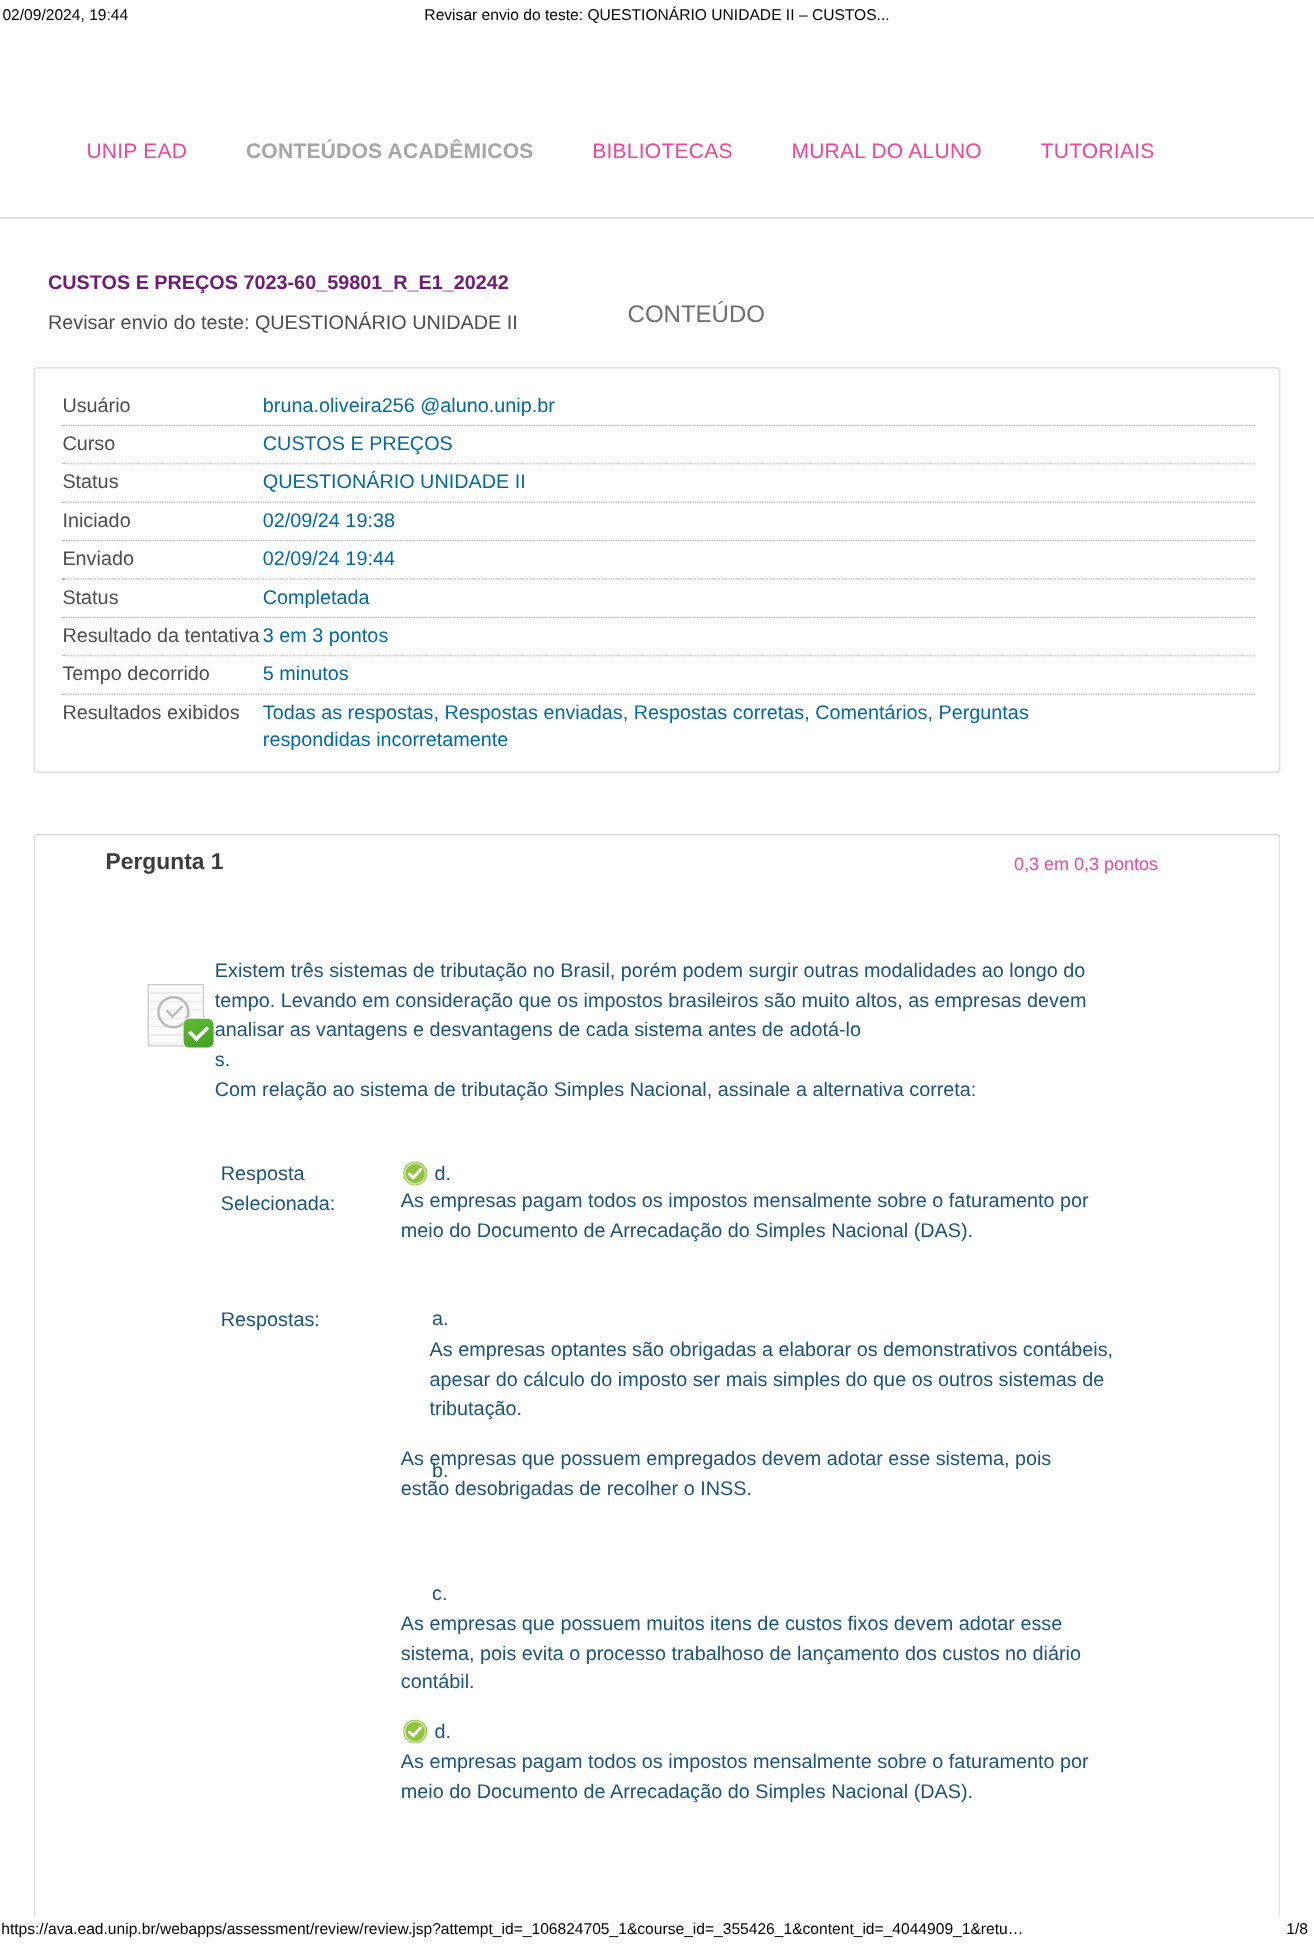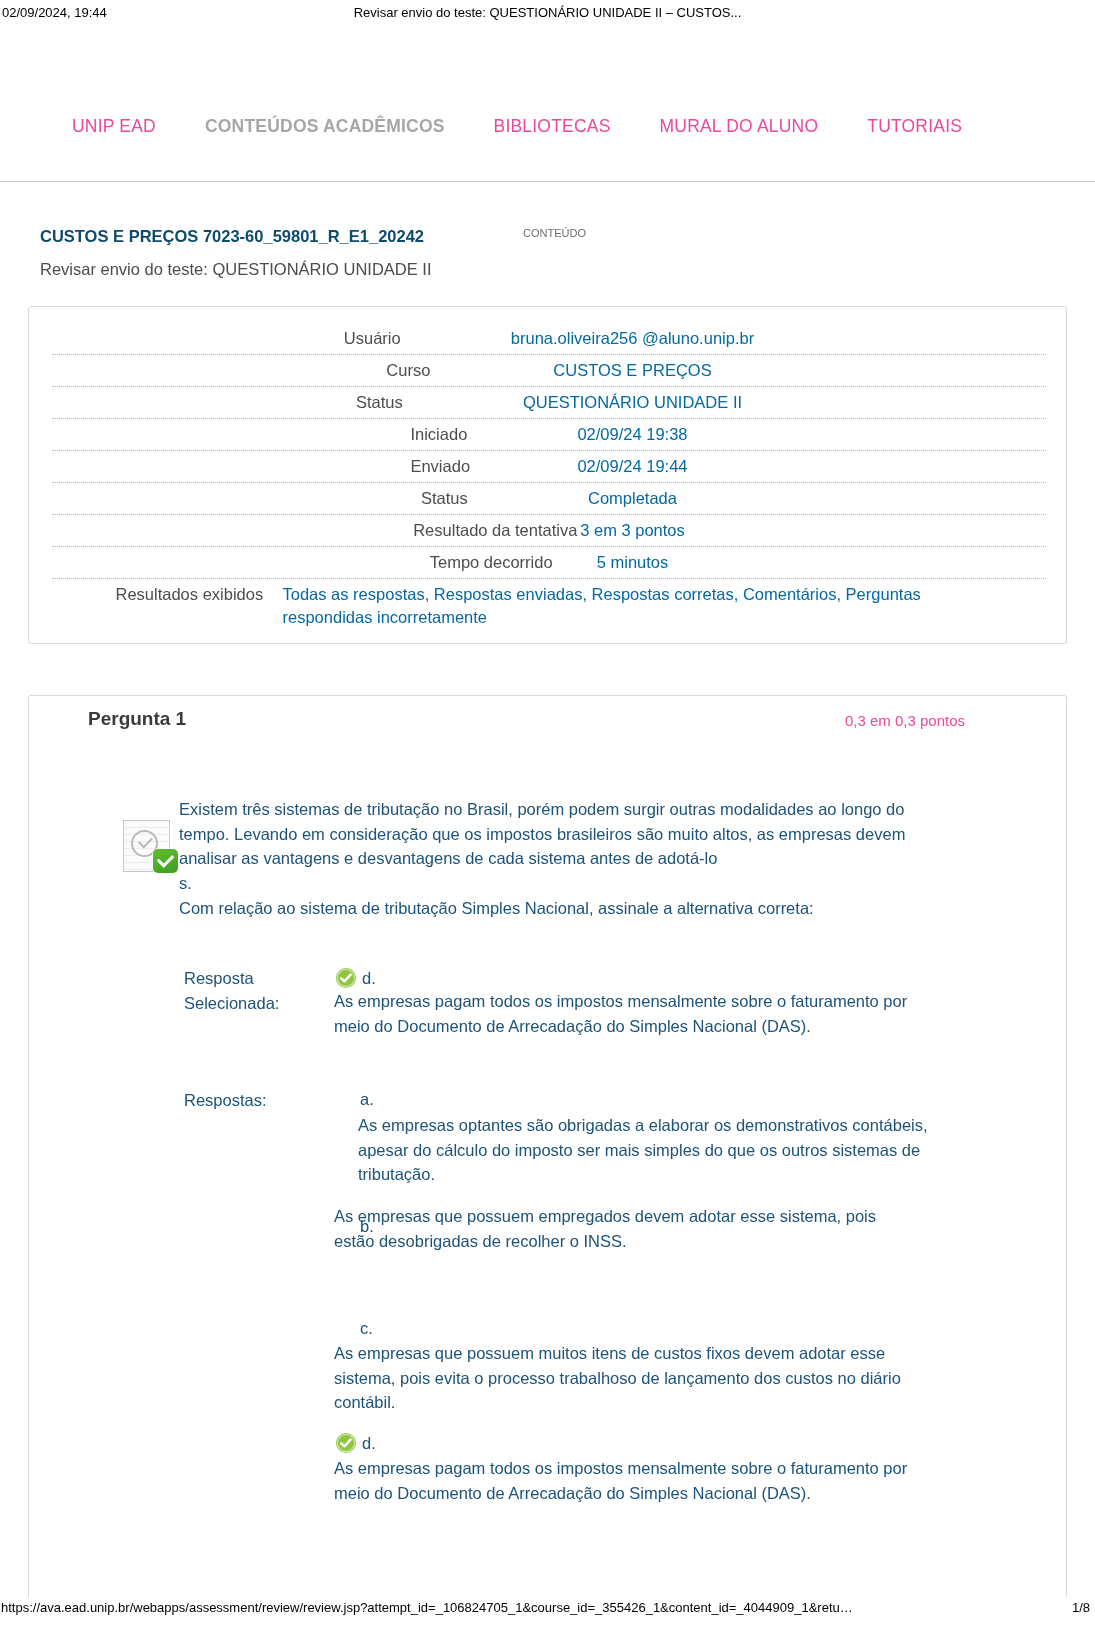--- a/index.html
+++ b/index.html
@@ -15,27 +15,27 @@
   .print-meta { font-size:13px; color:#000; white-space:nowrap; }
   .print-title { width:100%; text-align:center; }
 
   
   .nav { display:flex; gap:49px; align-items:baseline; }
   .nav-item { font-size:17.5px; color:#ec4899; letter-spacing:.2px; white-space:nowrap; cursor:pointer; }
   .nav-item.disabled { color:#a6a6a6; font-weight:bold; }
   .nav-divider { width:1095px; border-top:1px solid #cacaca; }
 
   
-  .course-title { font-size:16.5px; font-weight:bold; color:#0c4a6e; white-space:nowrap; }
-  .content-label { font-size:11px; color:#6e6e6e; white-space:nowrap; }
+  .course-title { font-size:16.5px; font-weight:bold; color:#701a75; white-space:nowrap; }
+  .content-label { font-size:20px; color:#6e6e6e; white-space:nowrap;margin-top:24px; }
   .page-subtitle { font-size:16.5px; color:#4c4c4c; white-space:nowrap; }
 
   
   .info-box { width:1039px; border:1px solid #d9d9d9; border-radius:3px; padding:16px 20px 10px 23px; background:#fff; }
-  .info-row { display:flex; padding:4px 0; border-bottom:1px dotted #b3b3b3;justify-content:center; }
+  .info-row { display:flex; padding:4px 0; border-bottom:1px dotted #b3b3b3; }
   .info-row.last { border-bottom:none; }
   .info-label { width:167px; flex:0 0 167px; font-size:16.5px; color:#4d4d4d; line-height:23px; }
   .info-value { font-size:16.5px; color:#0369a1; line-height:23px; max-width:700px; }
 
   
   .question-box { width:1039px; height:902px; border:1px solid #d9d9d9; border-bottom:none; border-radius:3px 3px 0 0; background:#fff; }
   .q-heading { font-size:19px; font-weight:bold; color:#3b3b3b; }
   .q-points { font-size:15px; color:#ec4899; text-align:right; }
 
   .blue { color:#1d5378; }

